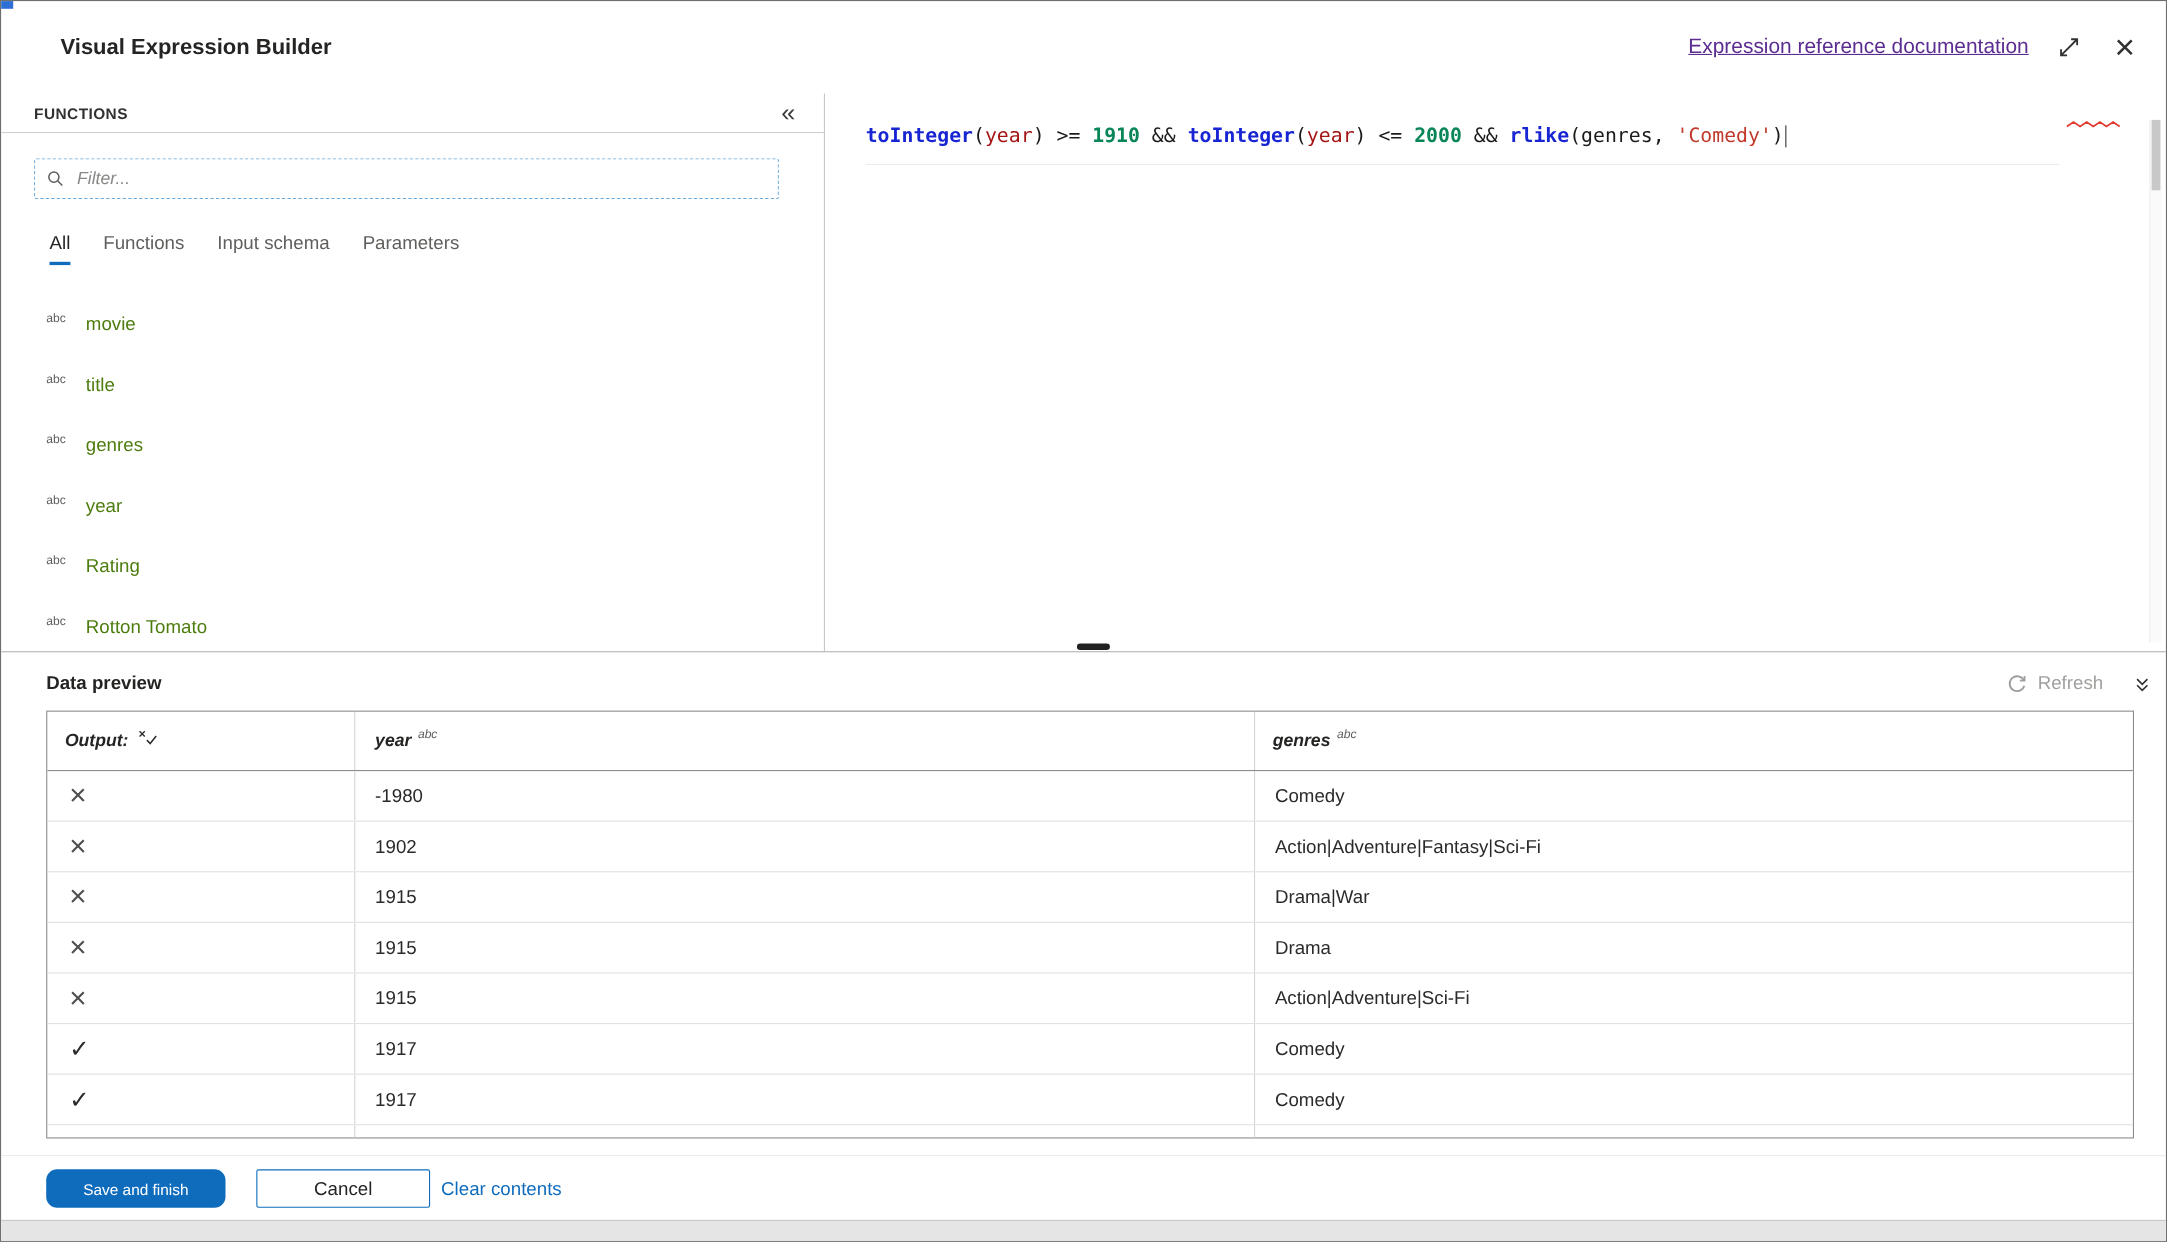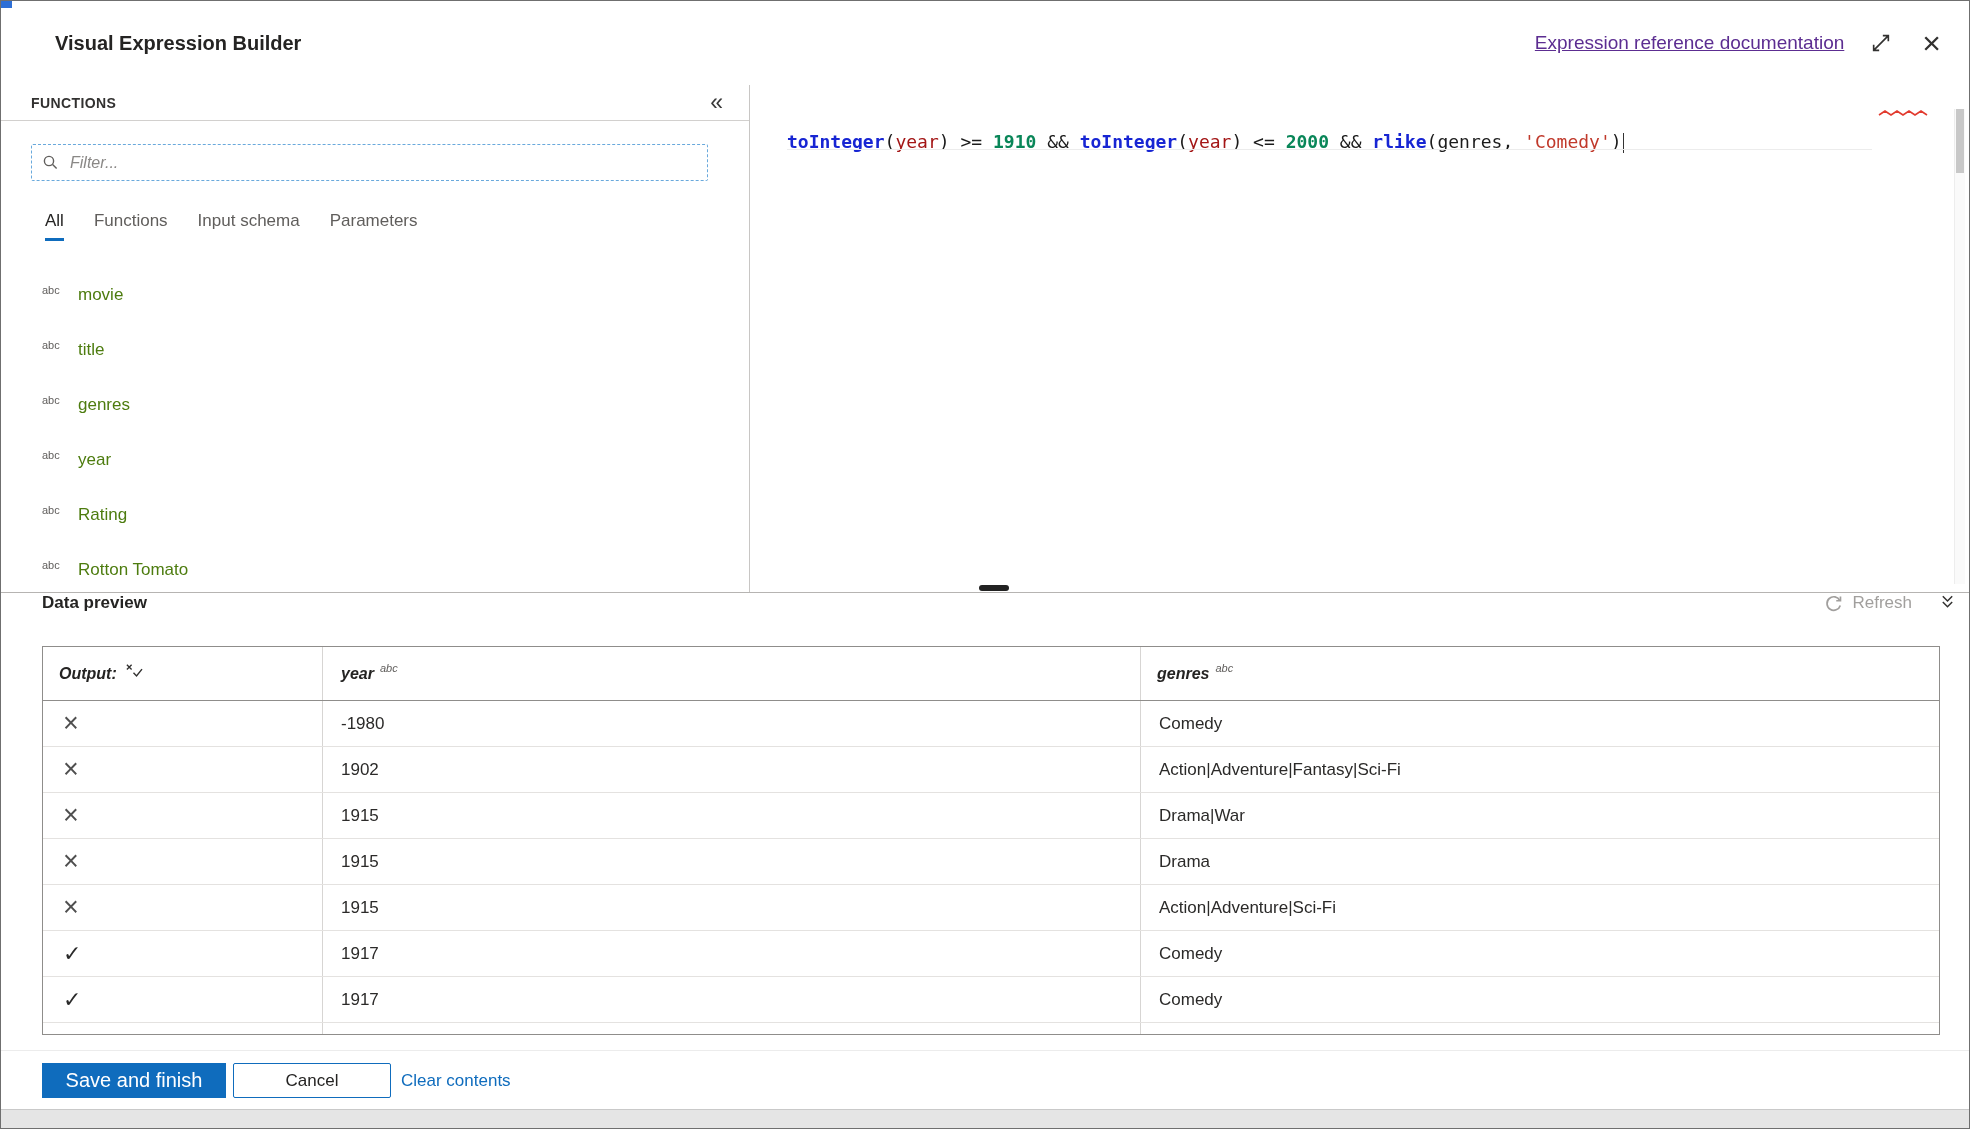--- a/index.html
+++ b/index.html
@@ -27,38 +27,38 @@
   .tabs{position:absolute;left:44px;top:126px;display:flex;gap:30px;}
   .tab{font-size:17px;color:#605e5c;padding-bottom:7px;cursor:pointer;border-bottom:3px solid transparent;}
   .tab.active{color:#252423;border-bottom-color:var(--accent,#0f6cbd);}
   .schema-list{position:absolute;left:0;top:182px;right:0;}
   .schema-item{height:55px;display:flex;align-items:center;padding-left:41px;cursor:pointer;}
   .abc{font-size:11px;color:#605e5c;width:36px;transform:translateY(-5px);}
   .schema-label{font-size:17px;color:#4d7c0f;}
 
   
   .editor{position:absolute;left:750px;top:84px;right:1px;height:507px;background:#fff;}
-  .code-line{position:absolute;left:36px;top:26px;font-family:"DejaVu Sans Mono","Liberation Mono",monospace;font-size:18px;line-height:26px;white-space:pre;margin-top:18px;}
+  .code-line{position:absolute;left:36px;top:26px;font-family:"DejaVu Sans Mono","Liberation Mono",monospace;font-size:18px;line-height:26px;white-space:pre;}
   .tk-fn{color:var(--fn-blue,#1725d3);font-weight:700;}
   .tk-id{color:var(--id-red,#a31515);}
   .tk-num{color:var(--num-green,#098658);font-weight:700;}
   .tk-str{color:var(--str-red,#c0392b);}
   .tk-op{color:var(--op-black,#1b1b1b);}
   .caret{display:inline-block;width:0;border-left:1.5px solid #333;height:20px;vertical-align:middle;margin-left:1px;}
   .current-line-rule{position:absolute;left:36px;right:96px;top:64px;height:1px;background:#ececec;}
   .error-squiggle{position:absolute;right:36px;top:24px;}
   .editor-scrollbar{position:absolute;right:3px;top:24px;bottom:8px;width:10px;background:#fafafa;border-left:1px solid #ededed;}
   .scroll-thumb{position:absolute;left:1px;top:0;width:8px;height:64px;background:#c8c8c8;}
 
   
   .divider{position:absolute;left:0;top:591px;right:0;height:1px;background:#b6b4b2;}
   .drag-handle{position:absolute;left:978px;top:584px;width:30px;height:6px;background:#222;border-radius:3px;cursor:ns-resize;}
 
   
-  .preview-header{position:absolute;left:0;top:592px;right:0;height:52px;display:flex;align-items:flex-start;padding:0 14px 14px 41px;box-sizing:border-box;}
+  .preview-header{position:absolute;left:0;top:592px;right:0;height:52px;display:flex;align-items:flex-end;padding:0 14px 14px 41px;box-sizing:border-box;}
   .preview-title{font-size:17px;font-weight:700;color:#252423;}
   .refresh{margin-left:auto;display:flex;align-items:center;gap:9px;color:#a19f9d;font-size:17px;cursor:default;}
   .collapse-chevrons{margin-left:28px;display:flex;align-items:center;cursor:pointer;}
 
   
   .preview-table{position:absolute;left:41px;top:645px;width:1898px;height:389px;border:1px solid #8f8d8b;box-sizing:border-box;overflow:hidden;background:#fff;}
   .thead{display:grid;grid-template-columns:279px 818px 1fr;height:53px;border-bottom:1px solid #8f8d8b;font-style:italic;}
   .th{display:flex;align-items:center;font-size:16px;font-weight:700;color:#252423;padding-left:16px;}
   .th.c2{padding-left:18px;}
   .c2,.c3{border-left:1px solid #d7d5d3;}
@@ -67,21 +67,21 @@
   .trow{display:grid;grid-template-columns:279px 818px 1fr;height:45px;font-size:17px;color:#2b2a29;}
   .trow + .trow{border-top:1px solid #e4e2e0;}
   .td{display:flex;align-items:center;padding-left:18px;}
   .td.c1{padding-left:20px;}
   .xmark{font-size:27px;line-height:1;color:#4f4f4f;}
   .chk{font-size:22px;line-height:1;color:#2b2b2b;}
 
   
   .footer-sep{position:absolute;left:0;top:1049px;right:0;height:1px;background:#ececec;}
   button{font-family:inherit;cursor:pointer;}
-  .btn-save{position:absolute;left:41px;top:1062px;width:184px;height:35px;background:var(--accent,#0f6cbd);color:#fff;font-size:20px;border:none;border-radius:0;}
+  .btn-save{position:absolute;left:41px;top:1062px;width:163px;height:35px;background:var(--accent,#0f6cbd);color:#fff;font-size:14px;border:none;border-radius:10px;}
   .btn-cancel{position:absolute;left:232px;top:1062px;width:158px;height:35px;background:#fff;color:#252423;font-size:17px;border:1px solid var(--accent,#0f6cbd);border-radius:2px;box-sizing:border-box;}
   .link-clear{position:absolute;left:400px;top:1062px;height:35px;display:flex;align-items:center;color:var(--accent,#0f6cbd);font-size:17px;cursor:pointer;}
   .bottom-strip{position:absolute;left:0;right:0;bottom:0;height:18px;background:#e5e5e5;border-top:1px solid #c9c9c9;}
 </style>
 </head>
 <body>
 
 <div class="root">
 
   <div class="corner-artifact"></div>

